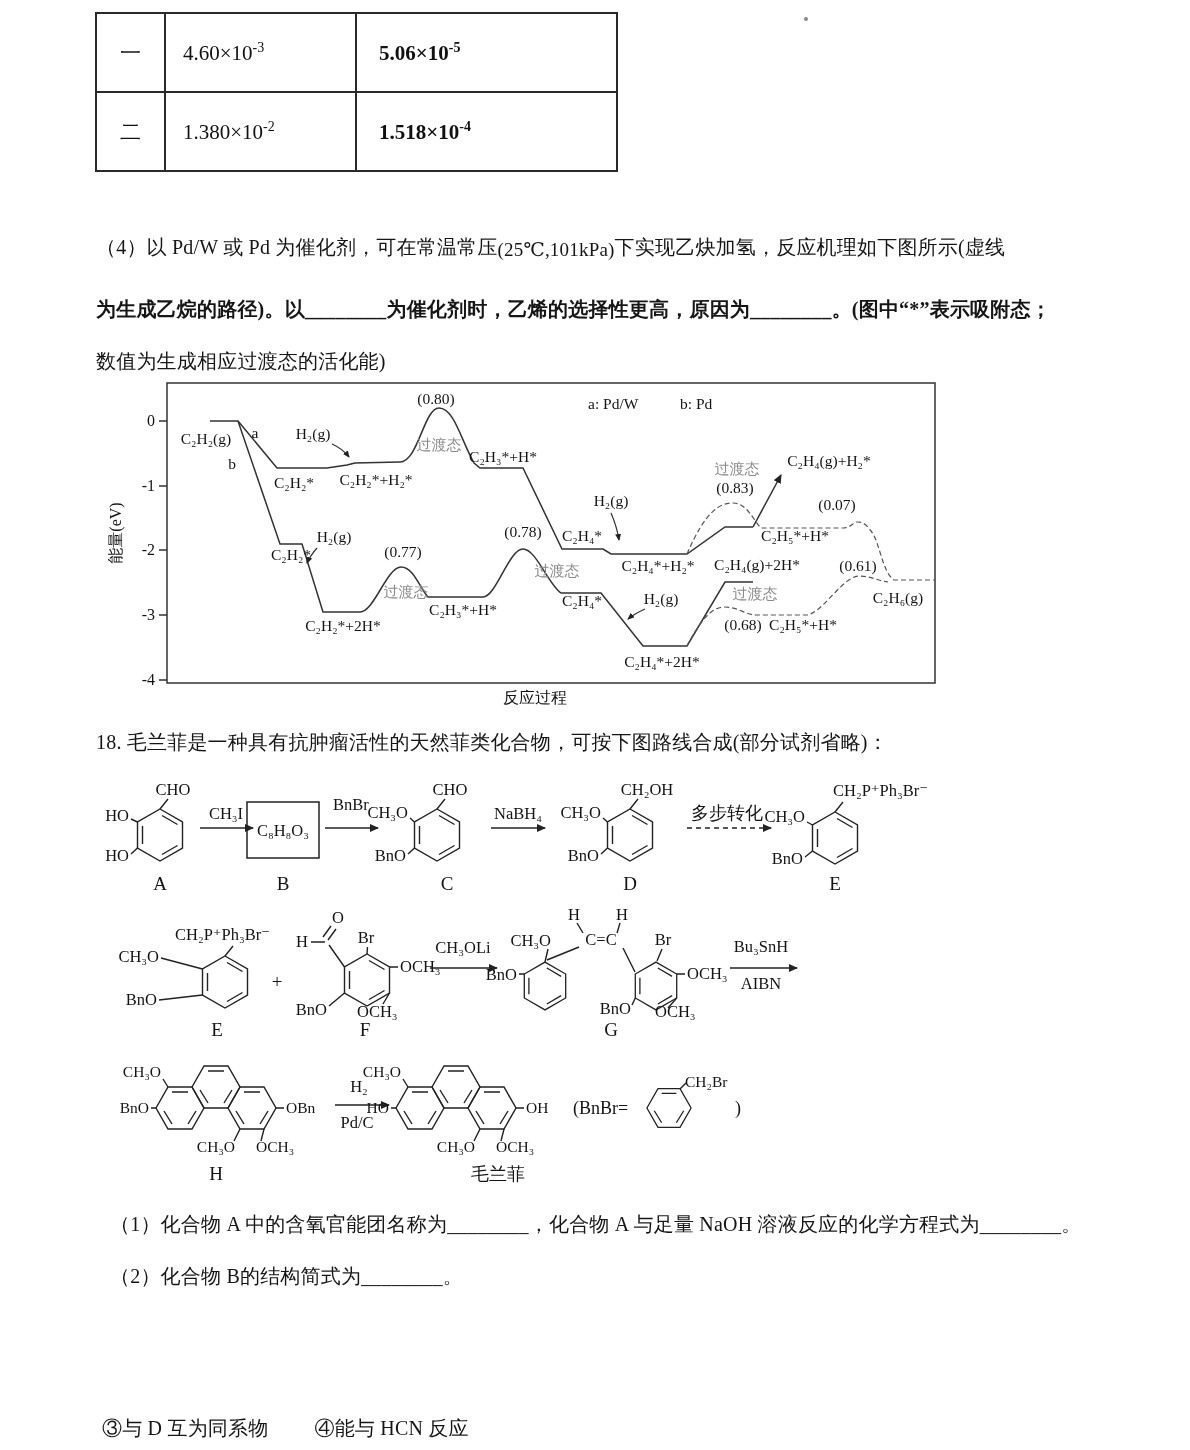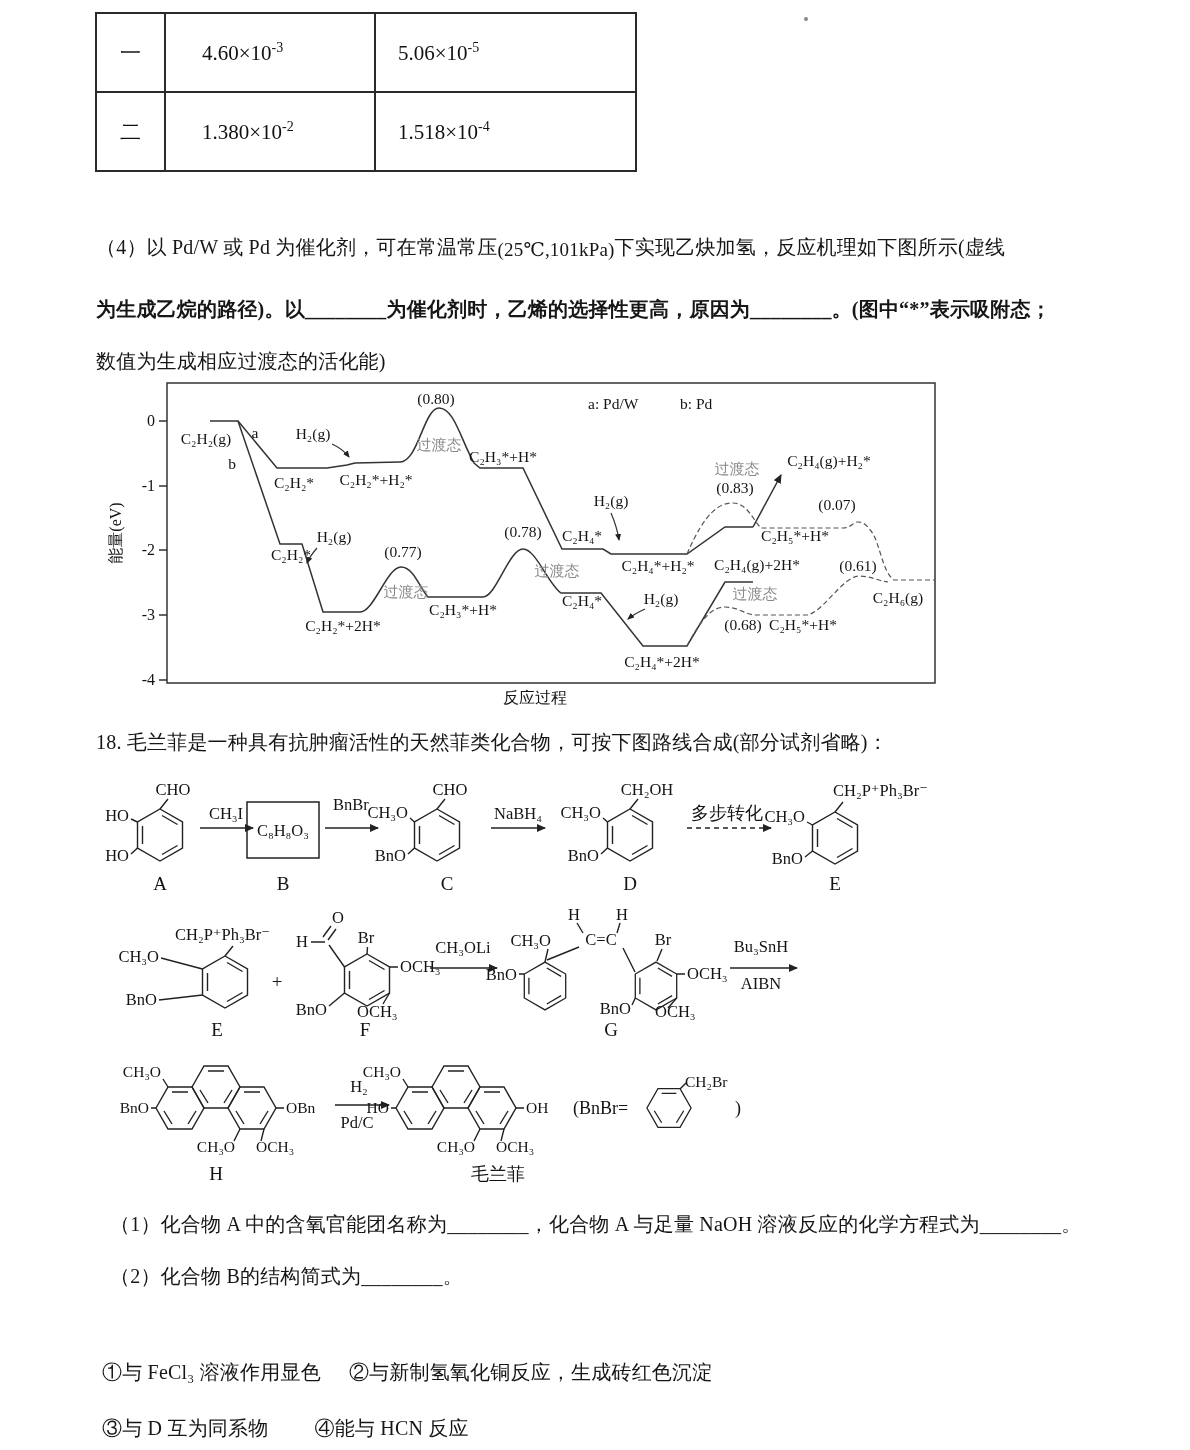--- a/index.html
+++ b/index.html
@@ -3,22 +3,22 @@
 <meta charset="utf-8">
 <style>
   html,body{margin:0;padding:0;background:#e8e8e8;}
   #page{position:relative;width:1190px;height:1450px;background:#ffffff;margin:0 auto;
         font-family:"Liberation Serif","DejaVu Serif",serif;color:#111;overflow:hidden;}
   .abs{position:absolute;}
   
   #ktable{border-collapse:collapse;}
   #ktable td{border:2px solid #2a2a2a;font-size:21px;color:#111;}
   #ktable td.c0{width:65px;text-align:center;}
-  #ktable td.c1{width:171px;padding-left:36px;}
-  #ktable td.c2{width:236px;padding-left:22px;}
+  #ktable td.c1{width:171px;padding-left:17px;}
+  #ktable td.c2{width:236px;padding-left:22px;font-weight:bold;}
   #ktable tr{height:79px;}
   #ktable sup{font-size:14px;}
   .cn{font-size:20px;line-height:1.2;color:#161616;white-space:nowrap;letter-spacing:0.2px;}
   .paren{font-size:19px;vertical-align:-2px;}
   .dot{width:4px;height:4px;border-radius:50%;background:#8a8a8a;}
   
   text{font-family:"Liberation Serif","DejaVu Serif",serif;fill:#141414;}
   .dl{font-size:15.5px;}
   .dts{font-size:15px;fill:#8a8a8a;}
   .de{font-size:15.5px;}
@@ -266,20 +266,17 @@
 
     <text class="fcn" x="478" y="56">(BnBr=</text>
     <use href="#bzf" transform="translate(574,50) scale(0.92)"></use>
     <path class="bond" d="M585,31 L591,25"></path>
     <text class="f2" x="590" y="29">CH₂Br</text>
     <text class="fcn" x="640" y="56">)</text>
   </svg>
 
   <div class="abs cn" style="left:110px;top:1212px;">（1）化合物 A 中的含氧官能团名称为________，化合物 A 与足量 NaOH 溶液反应的化学方程式为________。</div>
   <div class="abs cn" style="left:110px;top:1264px;">（2）化合物 B的结构简式为________。</div>
-  <div class="abs cn" style="left:102px;top:1360px;">
-    <span>①与 FeCl₃ 溶液作用显色</span><span style="margin-left:28px">②与新制氢氧化铜反应，生成砖红色沉淀</span>
-  </div>
   <div class="abs cn" style="left:102px;top:1416px;">
     <span>③与 D 互为同系物</span><span style="margin-left:46px">④能与 HCN 反应</span>
   </div>
 
 </div>
 
 </body></html>

